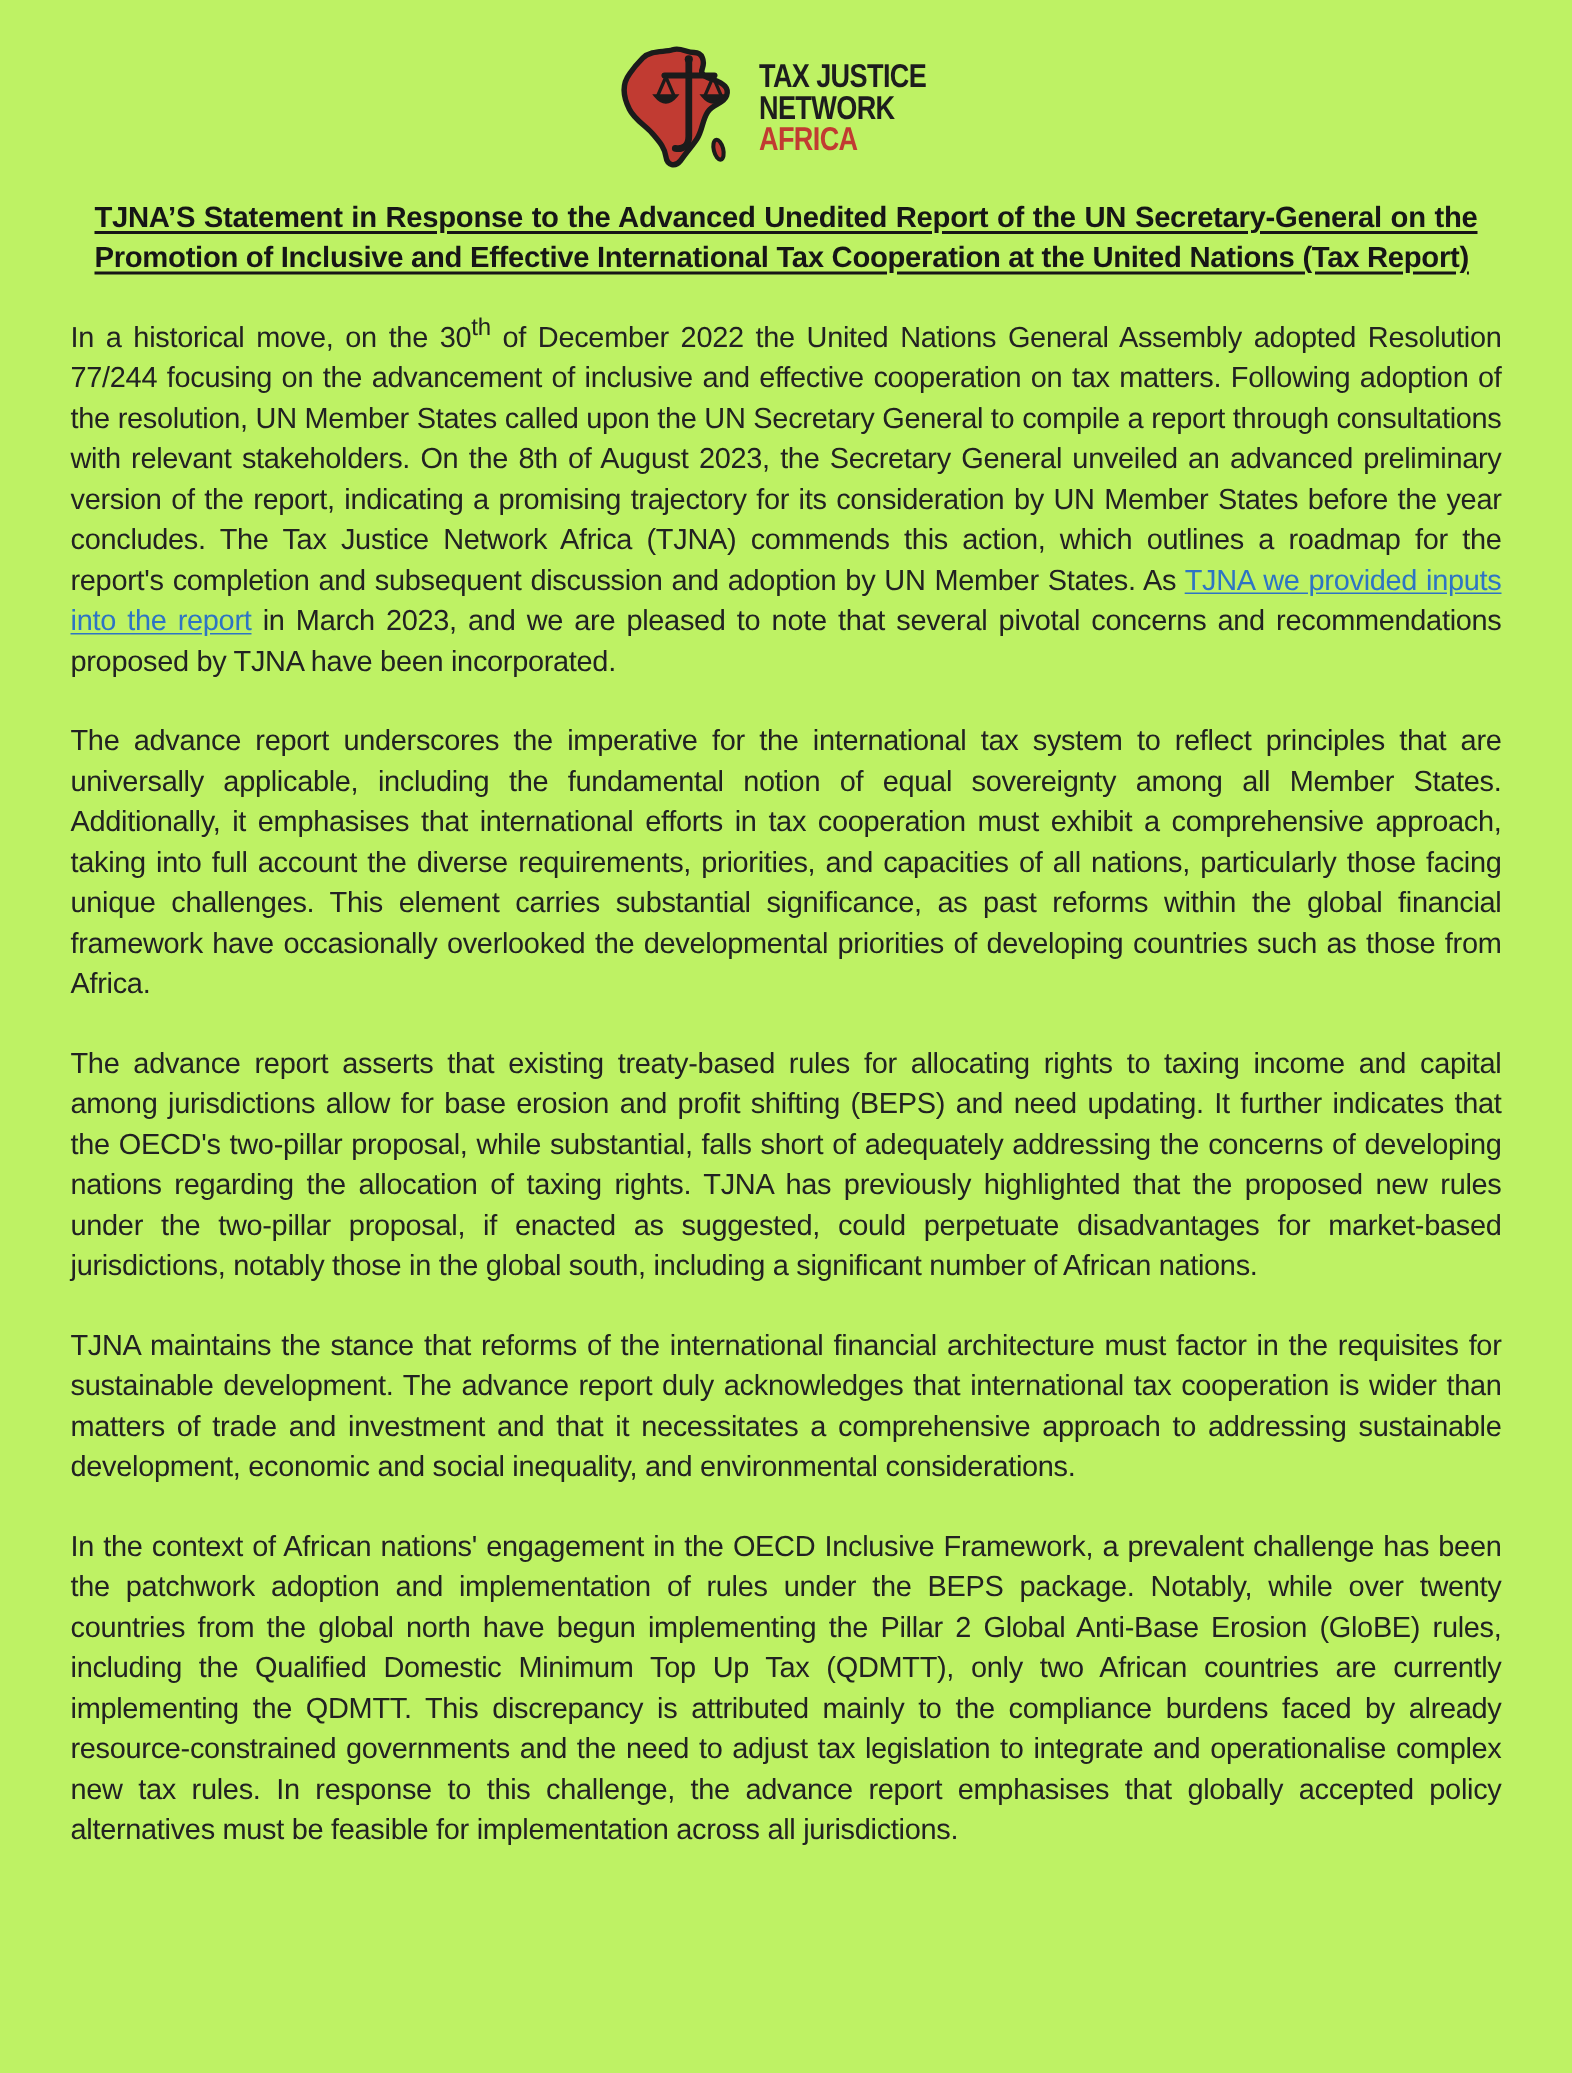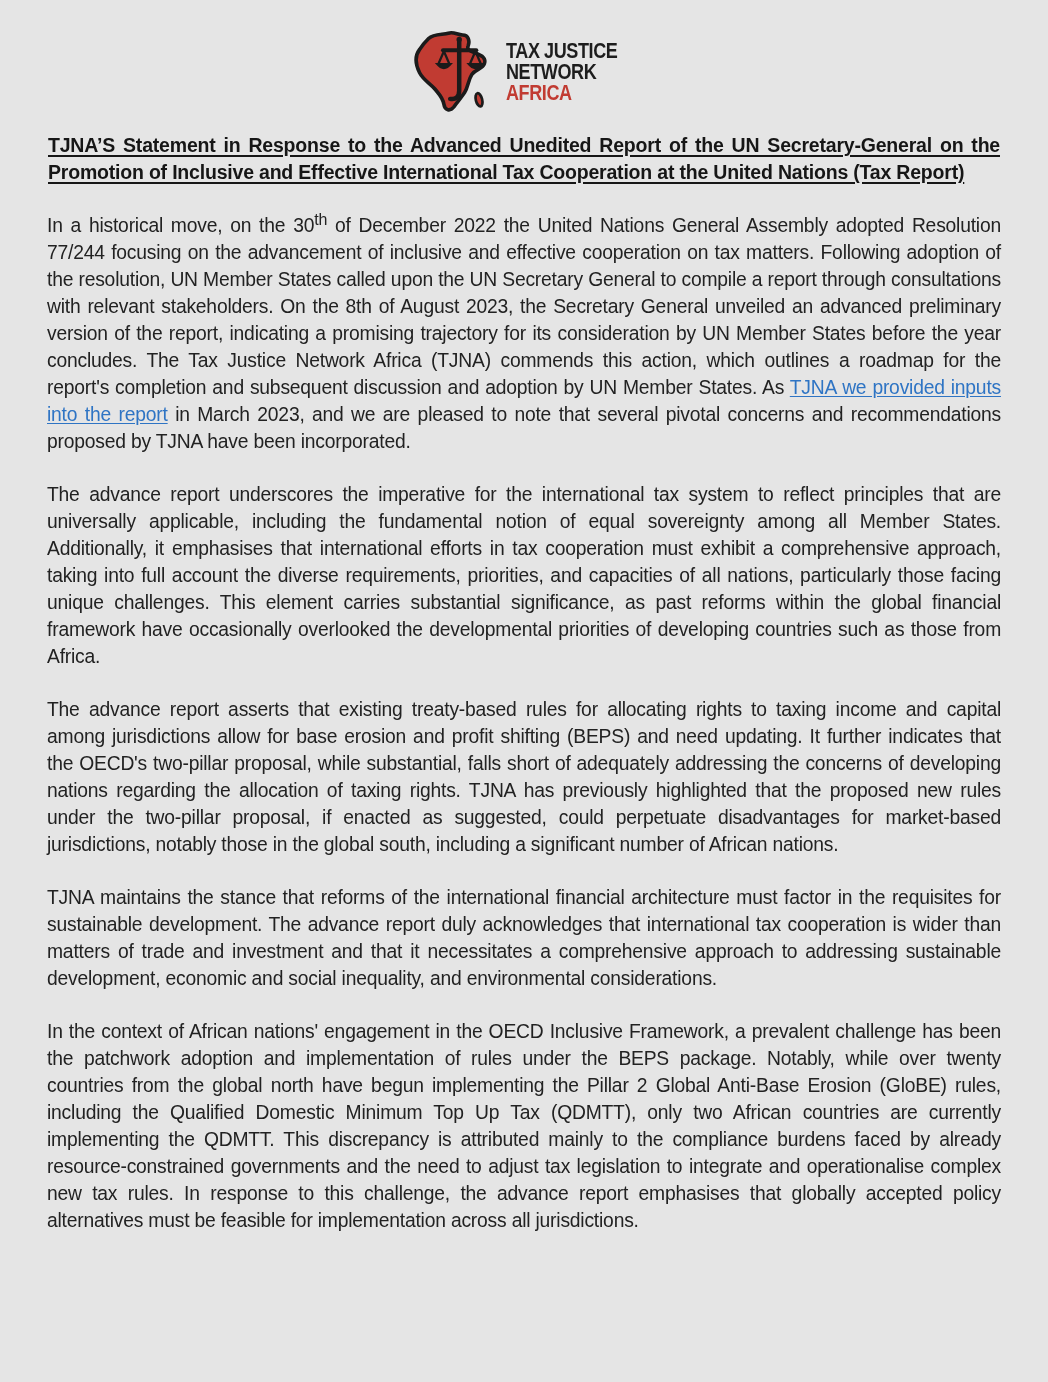--- a/index.html
+++ b/index.html
@@ -7,21 +7,21 @@
     padding: 0;
     background: #ffffff;
   }
   .page {
     position: relative;
     width: 1048px;
     height: 1382px;
     box-sizing: border-box;
     padding: 26px 47px 0 47px;
     overflow: hidden;
-    background: #e5e5e5;
+    background: #bef264;
     font-family: "Liberation Sans", sans-serif;
     color: #1f1f1f;
   }
   
   .logo {
     display: flex;
     justify-content: center;
     align-items: center;
     gap: 8px;
     height: 90px;
@@ -46,21 +46,21 @@
     transform: scaleX(0.82);
     transform-origin: 0 50%;
     white-space: nowrap;
   }
   
   .doc-title {
     font-size: 19.5px;
     font-weight: bold;
     line-height: 27px;
     letter-spacing: -0.2px;
-    margin: 1px;
+    margin: 16px;
     text-align: justify;
     text-decoration: underline;
     text-decoration-thickness: 2px;
     text-underline-offset: 3px;
     color: #161616;
   }
   
   .para {
     font-size: 19.3px;
     line-height: 27px;

